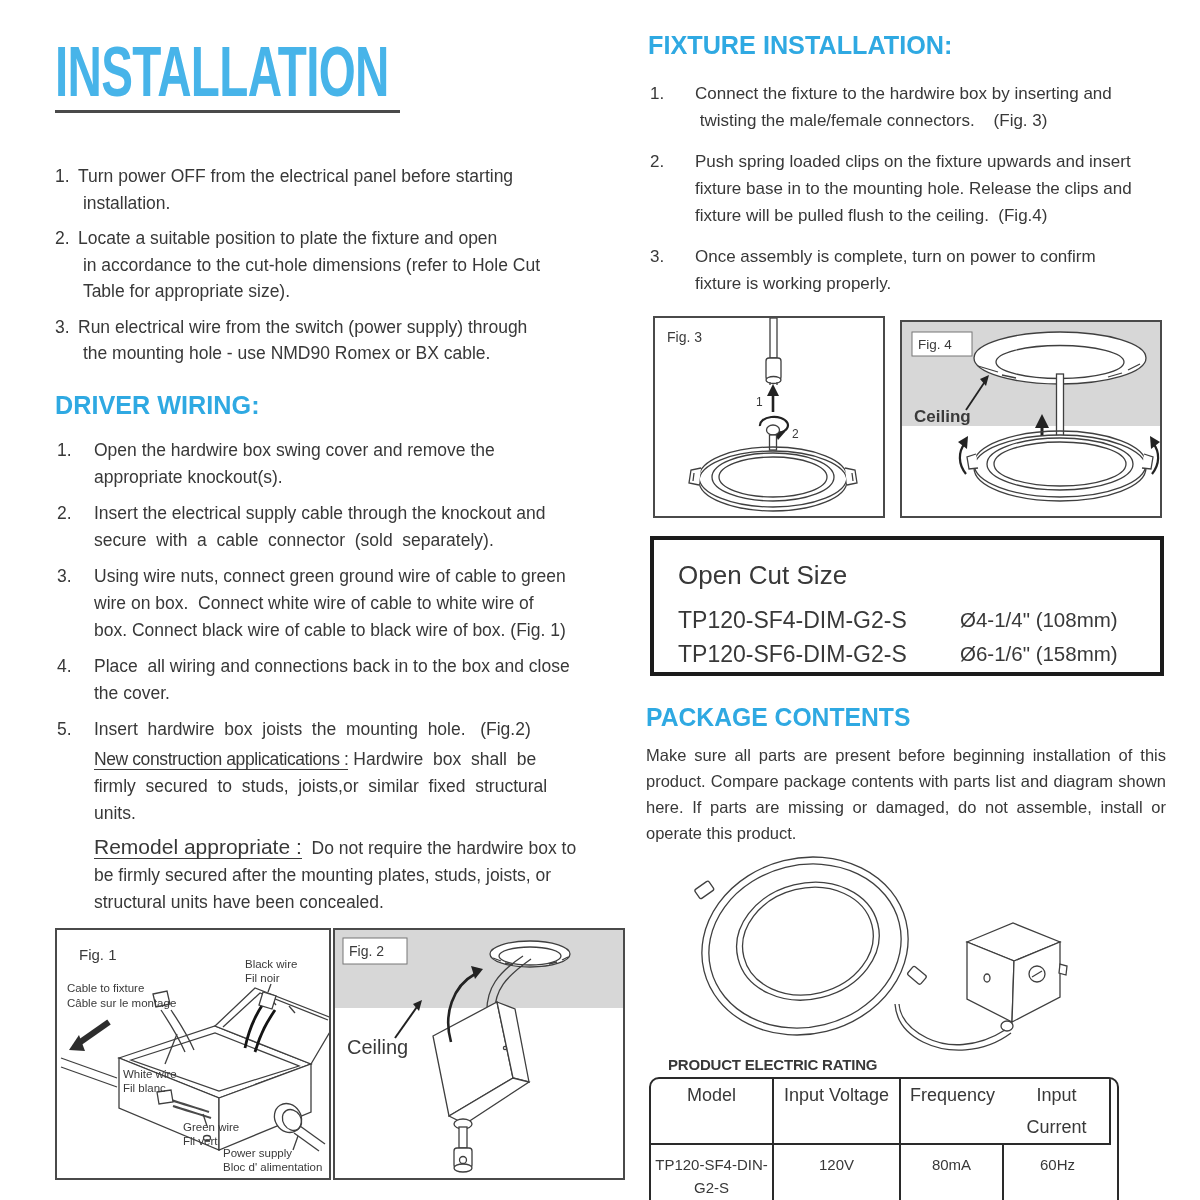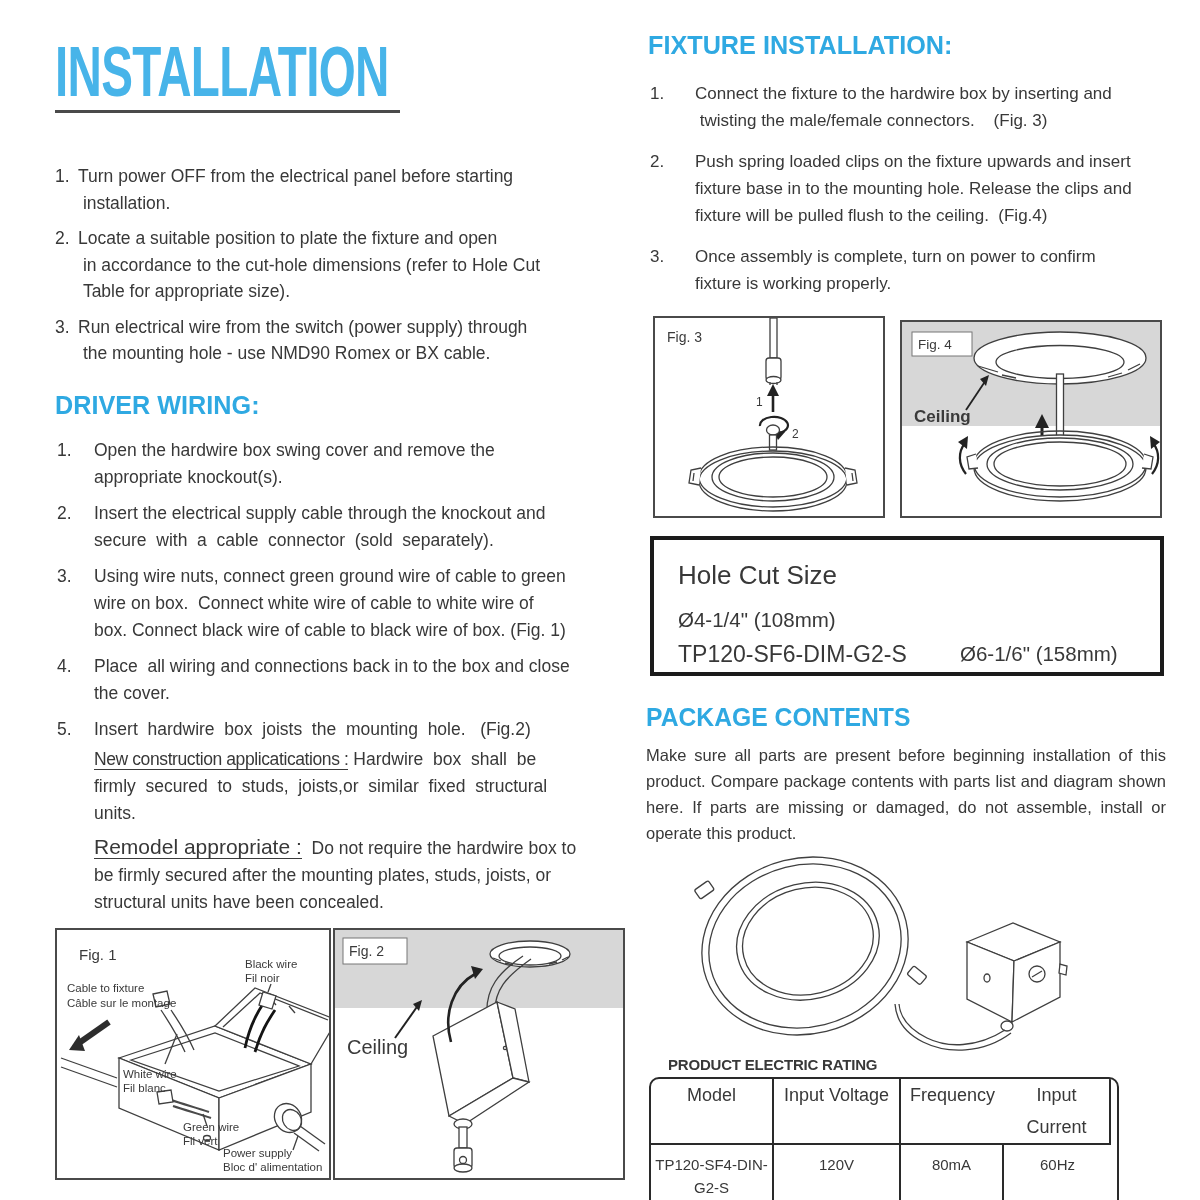--- a/index.html
+++ b/index.html
@@ -298,22 +298,23 @@
       </g>
       <rect x="10" y="10" width="60" height="24" fill="#fff" stroke="#777" stroke-width="1"></rect>
       <text x="16" y="27" font-size="13.5">Fig.  4</text>
       <text x="12" y="100" font-size="17" font-weight="600">Ceiling</text>
       <line x1="64" y1="88" x2="84" y2="58" stroke="#222" stroke-width="1.8"></line>
       <polygon points="87,53 78,57 84,64" fill="#222"></polygon>
     </svg>
   </div>
 
   <div class="abs holecut" style="left:650px;top:536px;width:514px;height:140px;">
-    <div class="hc-title">Hole Cut Size</div>
+    <div class="hc-title">Open Cut Size</div>
     <div class="hc-row">
+      <span class="hc-model">TP120-SF4-DIM-G2-S</span>
       <span class="hc-size">Ø4-1/4" (108mm)</span>
     </div>
     <div class="hc-row">
       <span class="hc-model">TP120-SF6-DIM-G2-S</span>
       <span class="hc-size">Ø6-1/6" (158mm)</span>
     </div>
   </div>
 
   <div class="abs h-pkg" style="left:646px;top:702px;">PACKAGE CONTENTS</div>
   <div class="abs pkg-body" style="left:646px;top:742px;">Make sure all parts are present before beginning installation of this product. Compare package contents with parts list and diagram shown here. If parts are missing or damaged, do not assemble, install or operate this product.</div>

